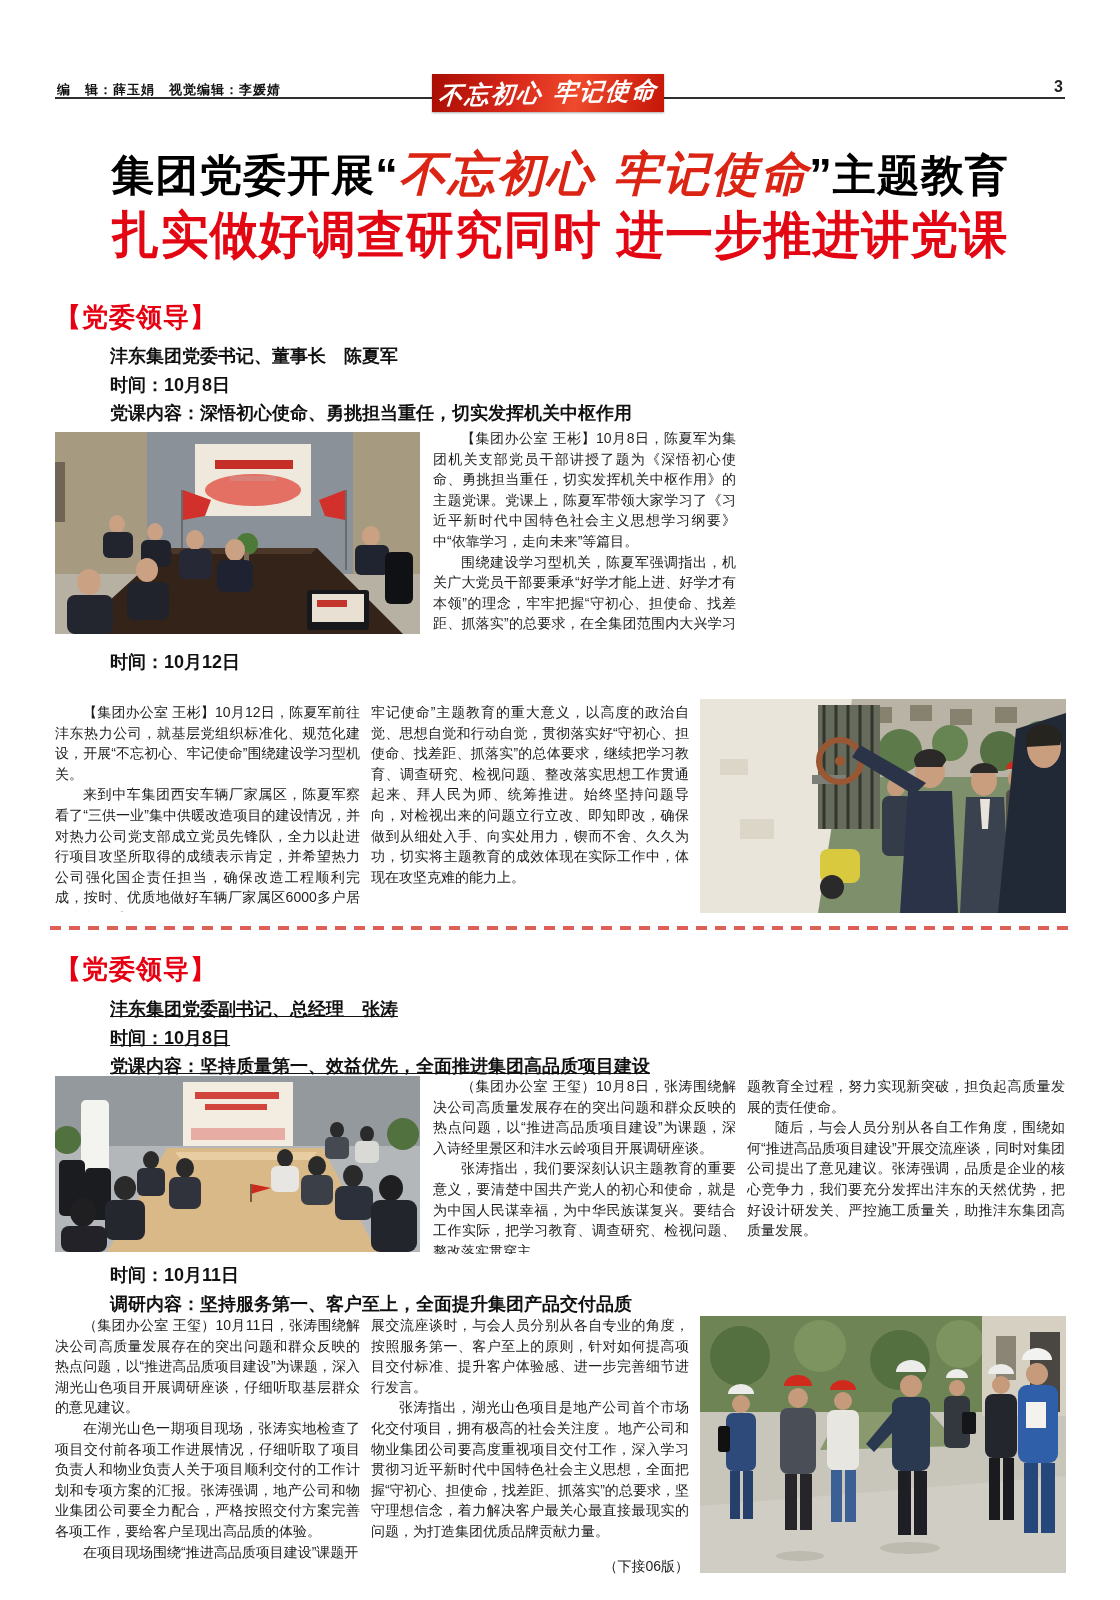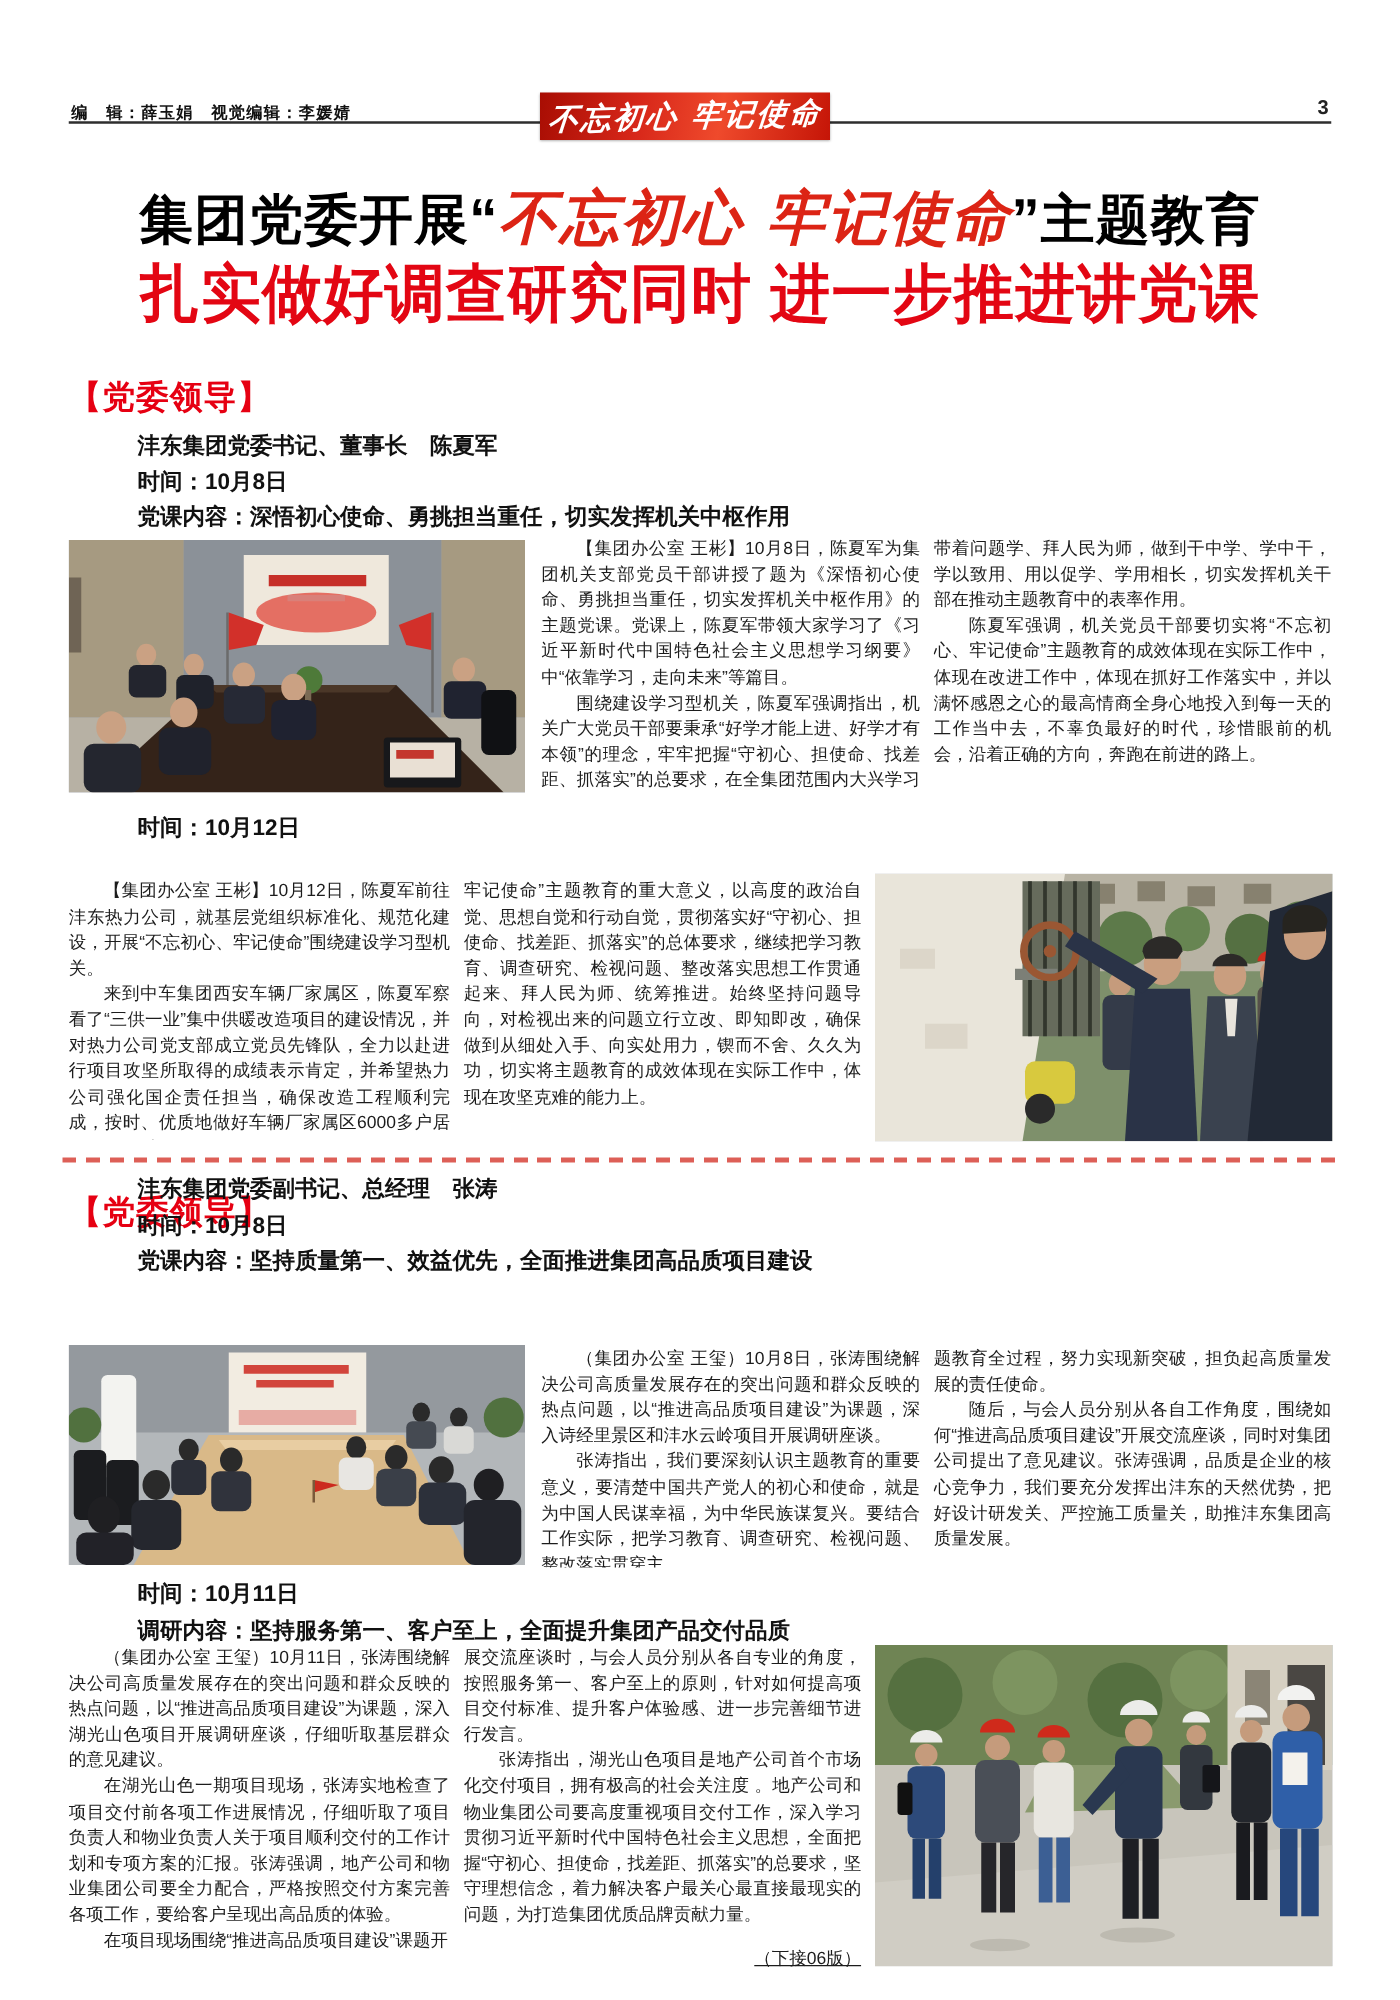--- a/index.html
+++ b/index.html
@@ -24,21 +24,21 @@
       color:#e30613;letter-spacing:1px;white-space:nowrap;transform:scaleY(1.05);}
   
   .stag{position:absolute;left:55px;font-size:26px;font-weight:bold;color:#e60012;letter-spacing:1px;}
   .info{position:absolute;left:110px;font-size:18px;font-weight:bold;color:#111;line-height:28.5px;}
   
   .col{position:absolute;overflow:hidden;}
   .bt{font-size:14px;line-height:20.6px;text-align:justify;color:#1c1c1c;}
   .bt p{margin:0;}
   .ind{text-indent:2em;}
   .credit{font-weight:normal;}
-  .note{text-align:right;margin-top:14px !important;font-size:14px;text-decoration:underline;}
+  .note{text-align:right;margin-top:14px !important;font-size:14px;}
   
   .photo{position:absolute;overflow:hidden;background:#ccc;}
   .photo svg{display:block;width:100%;height:100%;}
   
   .divider{position:absolute;top:926px;left:50px;width:1020px;height:4px;
            background:repeating-linear-gradient(90deg,#dd5f57 0 11px,transparent 11px 19px);}
 </style>
 </head>
 <body>
 
@@ -99,24 +99,20 @@
       <rect x="330" y="120" width="28" height="52" rx="6" fill="#101114"></rect>
       <rect x="252" y="158" width="62" height="40" rx="3" fill="#17181b"></rect>
       <rect x="257" y="162" width="52" height="28" fill="#e9e0d4"></rect>
       <rect x="262" y="168" width="30" height="7" fill="#c4362d"></rect>
       <rect x="0" y="30" width="10" height="60" fill="#6f6455"></rect>
     </svg>
   </div>
   <div class="col bt" style="left:433px;top:428px;width:303px;height:208px;">
     <p class="ind"><span class="credit">【集团办公室 王彬】</span><span>10月8日，陈夏军为集团机关支部党员干部讲授了题为《深悟初心使命、勇挑担当重任，切实发挥机关中枢作用》的主题党课。党课上，陈夏军带领大家学习了《习近平新时代中国特色社会主义思想学习纲要》中“依靠学习，走向未来”等篇目。</span></p>
     <p class="ind">围绕建设学习型机关，陈夏军强调指出，机关广大党员干部要秉承“好学才能上进、好学才有本领”的理念，牢牢把握“守初心、担使命、找差距、抓落实”的总要求，在全集团范围内大兴学习之风，坚持</p>
-  </div>
-  <div class="col bt" style="left:747px;top:428px;width:318px;height:208px;">
-    <p>带着问题学、拜人民为师，做到干中学、学中干，学以致用、用以促学、学用相长，切实发挥机关干部在推动主题教育中的表率作用。</p>
-    <p class="ind">陈夏军强调，机关党员干部要切实将“不忘初心、牢记使命”主题教育的成效体现在实际工作中，体现在改进工作中，体现在抓好工作落实中，并以满怀感恩之心的最高情商全身心地投入到每一天的工作当中去，不辜负最好的时代，珍惜眼前的机会，沿着正确的方向，奔跑在前进的路上。</p>
   </div>
 
   <div class="info" style="top:648px;">
     <div>时间：10月12日</div>
   </div>
 
   <div class="col bt" style="left:55px;top:702px;width:305px;height:210px;">
     <p class="ind"><span class="credit">【集团办公室 王彬】</span><span>10月12日，陈夏军前往沣东热力公司，就基层党组织标准化、规范化建设，开展“不忘初心、牢记使命”围绕建设学习型机关。</span></p>
     <p class="ind">来到中车集团西安车辆厂家属区，陈夏军察看了“三供一业”集中供暖改造项目的建设情况，并对热力公司党支部成立党员先锋队，全力以赴进行项目攻坚所取得的成绩表示肯定，并希望热力公司强化国企责任担当，确保改造工程顺利完成，按时、优质地做好车辆厂家属区6000多户居民今冬取暖工作。</p>
 
@@ -168,21 +164,21 @@
       <ellipse cx="344" cy="48" rx="17" ry="21" fill="#c99e7f"></ellipse>
       <path d="M326 40 a18 14 0 0 1 36 -2 l-2 8 -34 2 z" fill="#26241f"></path>
       <rect x="120" y="150" width="40" height="34" rx="8" fill="#d8c93e"></rect>
       <circle cx="132" cy="188" r="12" fill="#2a2a2a"></circle>
     </svg>
   </div>
 
   <div class="divider"></div>
 
   <div class="stag" style="top:952px;">【党委领导】</div>
-  <div class="info" style="top:937px;">
+  <div class="info" style="top:995px;text-decoration:underline;">
     <div>沣东集团党委副书记、总经理　张涛</div>
     <div>时间：10月8日</div>
     <div>党课内容：坚持质量第一、效益优先，全面推进集团高品质项目建设</div>
   </div>
 
   <div class="photo" style="left:55px;top:1076px;width:365px;height:176px;">
     <svg viewBox="0 0 365 176" preserveAspectRatio="none">
       <rect width="365" height="176" fill="#94999e"></rect>
       <rect y="70" width="365" height="106" fill="#b3b7ba"></rect>
       <rect x="128" y="6" width="110" height="64" fill="#f2ece1"></rect>

